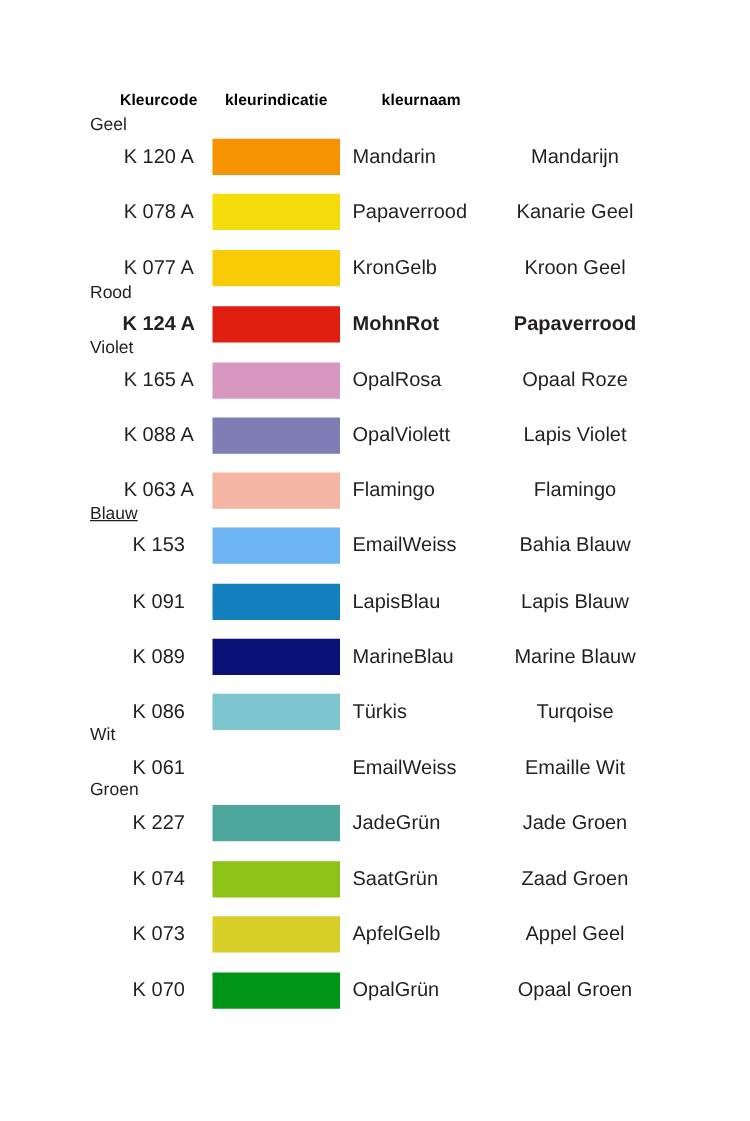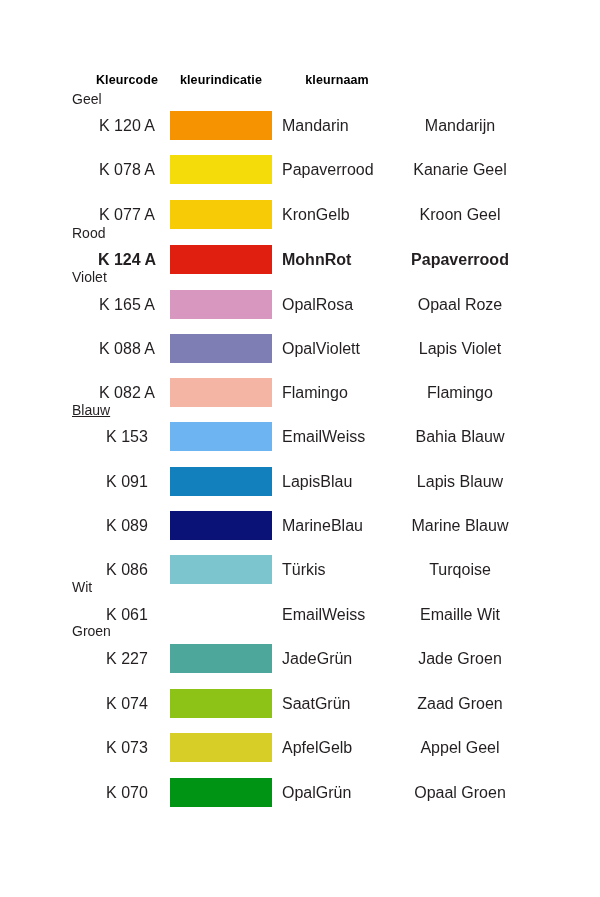--- a/index.html
+++ b/index.html
@@ -137,21 +137,21 @@
         <div class="cell cell-name">OpalRosa</div>
         <div class="cell cell-dutch">Opaal Roze</div>
       </div>
       <div class="row" style="top: 235px;">
         <div class="cell cell-code">K 088 A</div>
         <div class="swatch" style="background: rgb(126, 126, 181);"></div>
         <div class="cell cell-name">OpalViolett</div>
         <div class="cell cell-dutch">Lapis Violet</div>
       </div>
       <div class="row" style="top: 279px;">
-        <div class="cell cell-code">K 082 A</div>
+        <div class="cell cell-code">K 063 A</div>
         <div class="swatch" style="background: rgb(245, 181, 165);"></div>
         <div class="cell cell-name">Flamingo</div>
         <div class="cell cell-dutch">Flamingo</div>
       </div>
       <div class="row" style="top: 323px;">
         <div class="cell cell-code">K 153</div>
         <div class="swatch" style="background: rgb(108, 180, 242);"></div>
         <div class="cell cell-name">EmailWeiss</div>
         <div class="cell cell-dutch">Bahia Blauw</div>
       </div>

